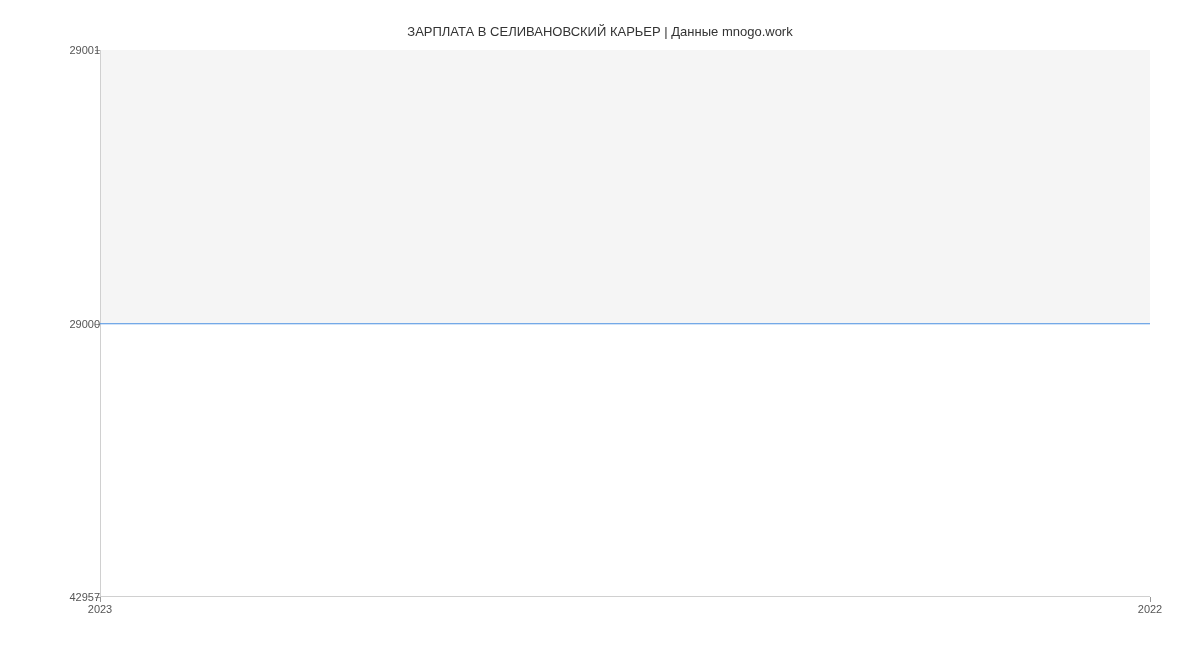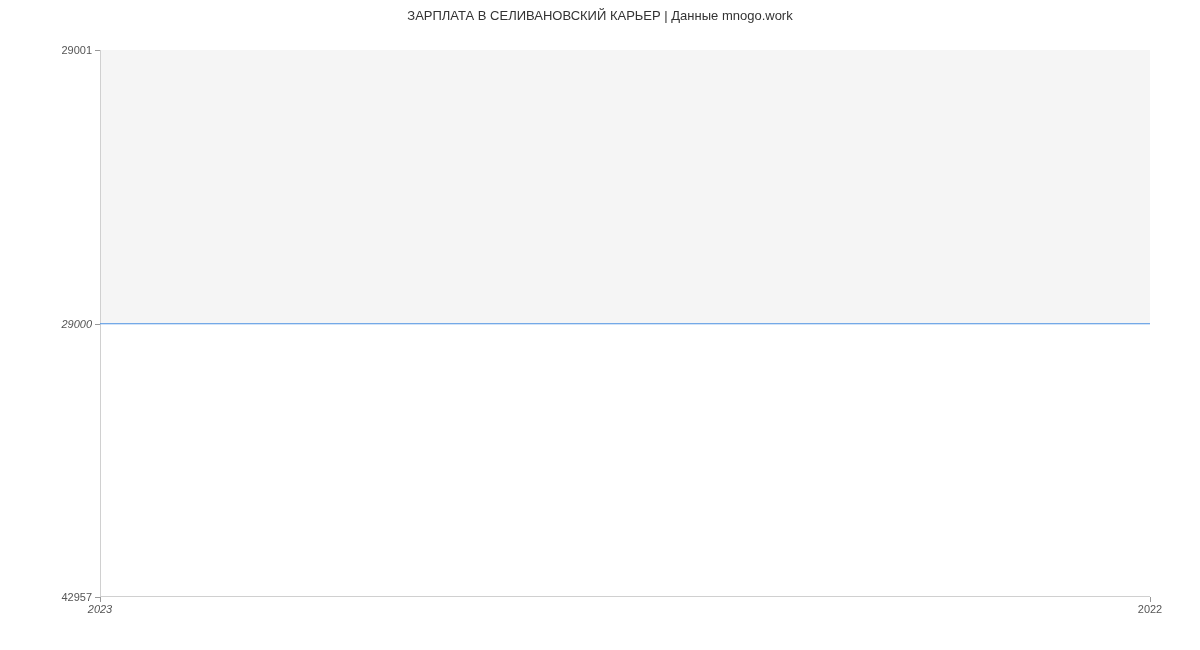--- a/index.html
+++ b/index.html
@@ -11,21 +11,21 @@
       font-family: -apple-system, BlinkMacSystemFont, "Segoe UI", Arial, sans-serif;
       background: #ffffff;
       width: 1200px;
       height: 650px;
       position: relative;
     }
     .chart-title {
       text-align: center;
       font-size: 13px;
       color: #333;
-      padding-top: 8px;
+      padding-top: 24px;
       font-weight: normal;
     }
     .chart-container {
       position: absolute;
       left: 100px;
       top: 50px;
       width: 1050px;
       height: 547px;
     }
     .plot-area {
@@ -65,21 +65,21 @@
       left: 0;
       top: 50%;
       width: 100%;
       height: 0;
       border-top: 1.5px solid #4a90e2;
       transform: translateY(-0.75px);
     }
     .y-tick-label {
       position: absolute;
       right: 100%;
-      margin-right: 8px;
+      margin-right: 0;
       font-size: 11px;
       color: #555;
       transform: translateY(-50%);
       white-space: nowrap;
     }
     .y-tick-mark {
       position: absolute;
       right: 100%;
       width: 5px;
       height: 1px;
@@ -112,23 +112,23 @@
     <div class="plot-top-half"></div>
     <div class="plot-bottom-half"></div>
     <div class="plot-border"></div>
     <div class="data-line"></div>
   </div>
 
   <div class="y-tick-mark" style="top: 0%;"></div>
   <div class="y-tick-label" style="top: 0%;">29001</div>
 
   <div class="y-tick-mark" style="top: 50%;"></div>
-  <div class="y-tick-label" style="top: 50%; font-style: italic;">29000</div>
+  <div class="y-tick-label" style="top: 50%;">29000</div>
 
   <div class="y-tick-mark" style="top: 100%;"></div>
   <div class="y-tick-label" style="top: 100%;">42957</div>
 
   <div class="x-tick-mark" style="left: 0%;"></div>
-  <div class="x-tick-label" style="left: 0%; font-style: italic;">2023</div>
+  <div class="x-tick-label" style="left: 0%;">2023</div>
 
   <div class="x-tick-mark" style="left: 100%;"></div>
   <div class="x-tick-label" style="left: 100%;">2022</div>
 </div>
 
 </body></html>

